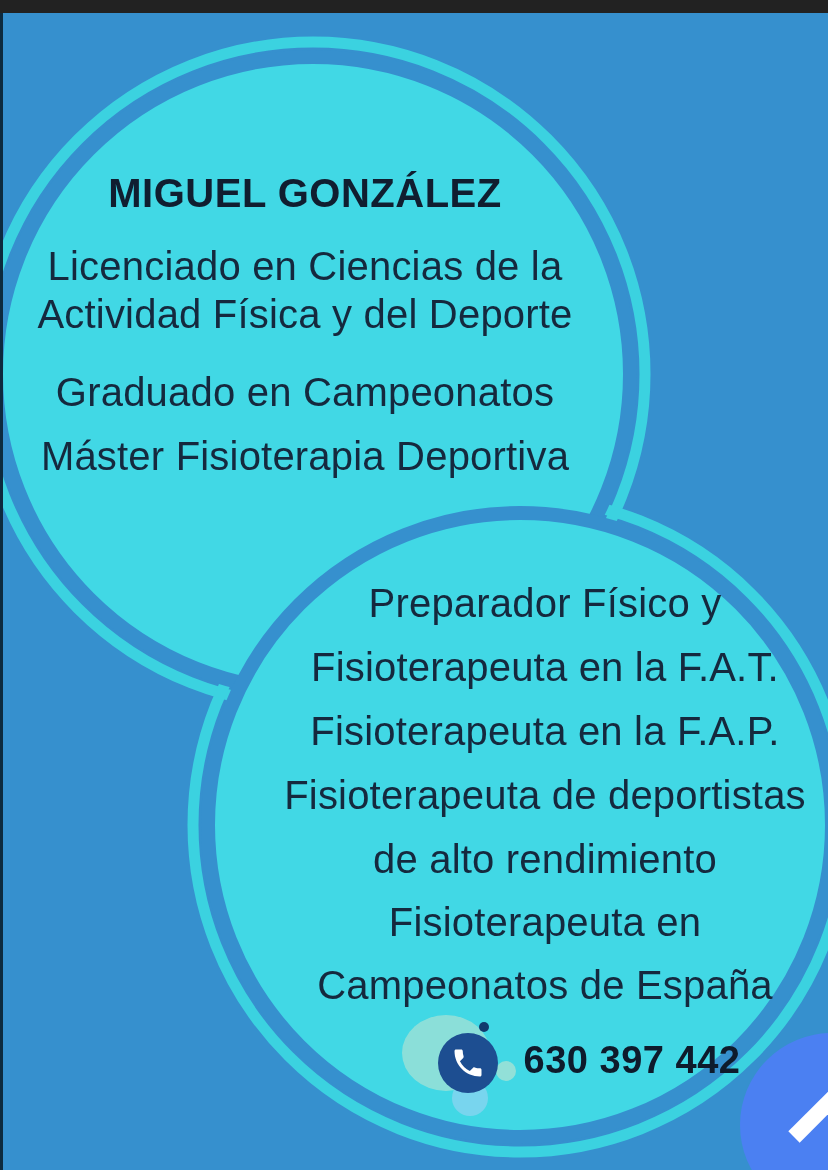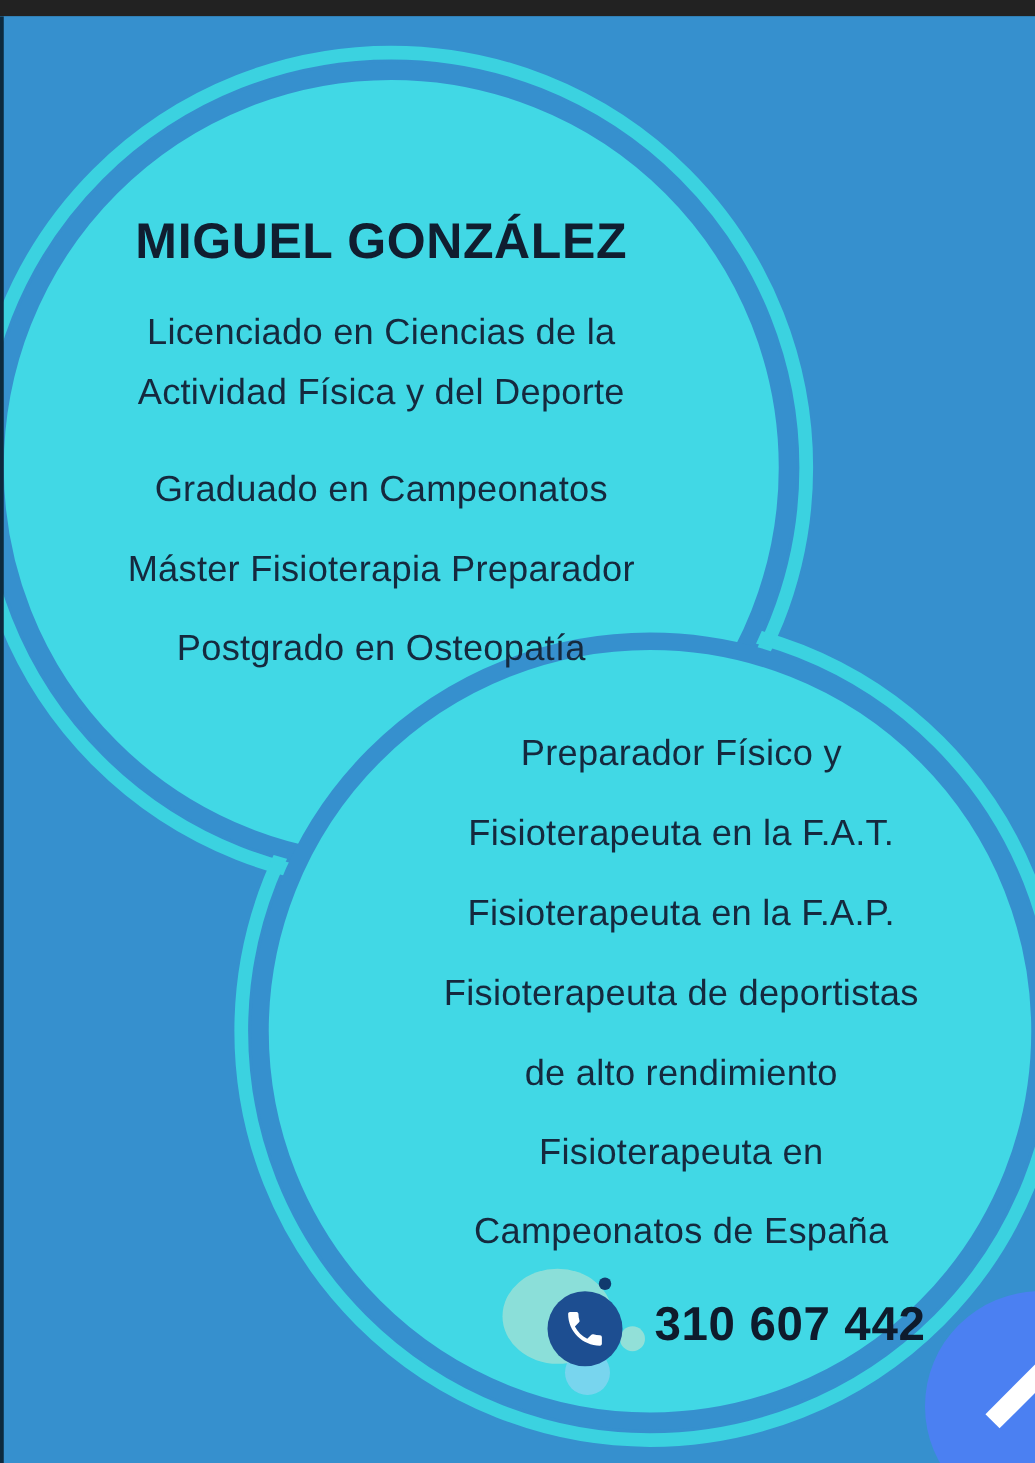--- a/index.html
+++ b/index.html
@@ -9,21 +9,21 @@
     overflow:hidden;
     background:#3690ce;
     font-family:"Liberation Sans", sans-serif;
     margin-top:13px;
   }
   #bg-art{position:absolute;left:0;top:0;width:828px;height:1170px;display:block;}
   .txt{
     position:absolute;
     text-align:center;
     color:#15293e;
-    font-size:29px;
+    font-size:40px;
     line-height:40px;
     white-space:nowrap;
     letter-spacing:0.2px;
   }
   .top-block{left:0;width:610px;}
   .bottom-block{left:240px;width:610px;}
   .title{
     font-weight:bold;
     font-size:40px;
     color:#101e30;
@@ -76,26 +76,25 @@
       <line x1="794" y1="1124" x2="852" y2="1066" stroke="#ffffff" stroke-width="16"></line>
     </g>
   </svg>
 
   <div class="edge-strip"></div>
 
   <div class="txt top-block title" style="top:160px;">MIGUEL GONZÁLEZ</div>
   <div class="txt top-block" style="top:233px;">Licenciado en Ciencias de la</div>
   <div class="txt top-block" style="top:281px;">Actividad Física y del Deporte</div>
   <div class="txt top-block" style="top:359px;">Graduado en Campeonatos</div>
-  <div class="txt top-block" style="top:423px;">Máster Fisioterapia Preparador</div>
-  <div class="txt top-block" style="top:486px;">Postgrado en Osteopatía</div>
+  <div class="txt top-block" style="top:423px;">Máster Fisioterapia Deportiva</div>
 
   <div class="txt bottom-block" style="top:570px;">Preparador Físico y</div>
   <div class="txt bottom-block" style="top:634px;">Fisioterapeuta en la F.A.T.</div>
   <div class="txt bottom-block" style="top:698px;">Fisioterapeuta en la F.A.P.</div>
   <div class="txt bottom-block" style="top:762px;">Fisioterapeuta de deportistas</div>
   <div class="txt bottom-block" style="top:826px;">de alto rendimiento</div>
   <div class="txt bottom-block" style="top:889px;">Fisioterapeuta en</div>
   <div class="txt bottom-block" style="top:952px;">Campeonatos de España</div>
 
-  <div class="phone-number">310 607 442</div>
+  <div class="phone-number">630 397 442</div>
 
 </div>
 
 </body></html>

